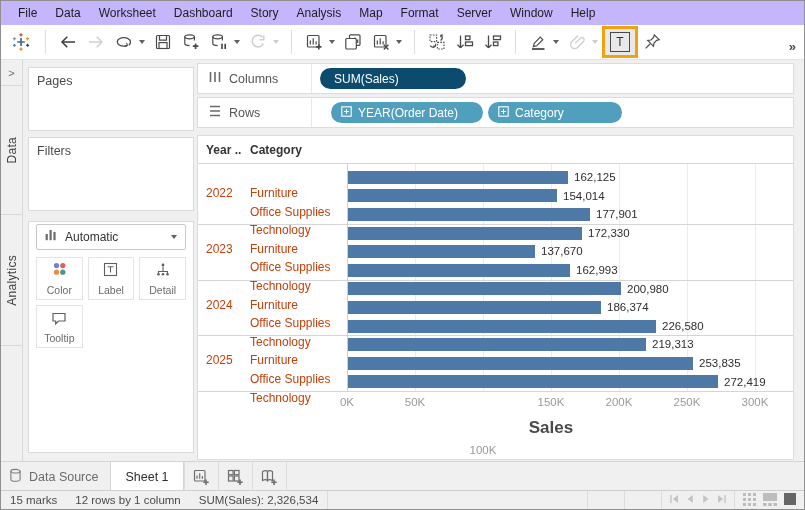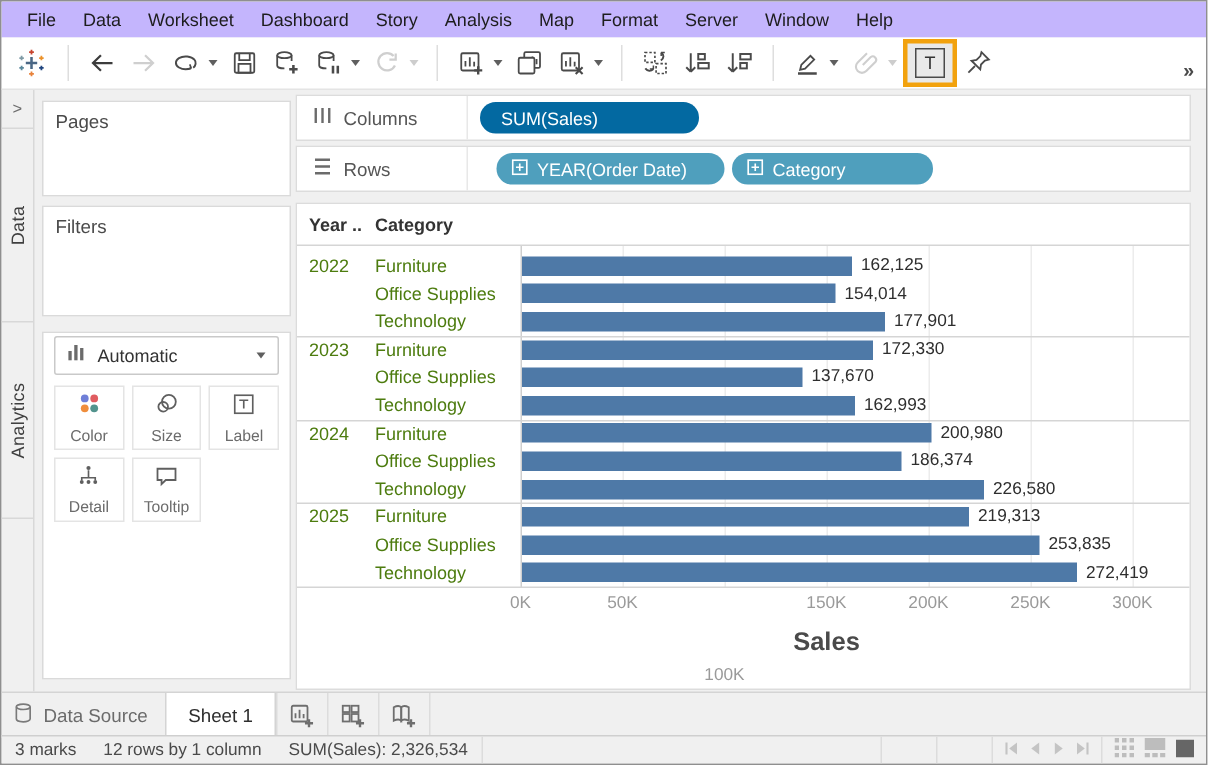--- a/index.html
+++ b/index.html
@@ -40,31 +40,31 @@
   .mark-btn{height:41px;background:#fff;border:1px solid #e4e4e4;display:flex;flex-direction:column;align-items:center;justify-content:center;gap:2px;}
   .mark-btn .mb-label{font-size:10.5px;color:#6b6b6b;}
 
   
   .shelf{position:absolute;left:196px;width:597px;height:31px;background:#fff;border:1px solid #dcdcdc;box-sizing:border-box;display:flex;align-items:center;}
   #shelf-columns{top:62px;}
   #shelf-rows{top:96px;gap:11px;}
   .shelf-label{width:114px;height:100%;display:flex;align-items:center;gap:7px;padding-left:10px;box-sizing:border-box;border-right:1px solid #e8e8e8;font-size:12.5px;color:#555;}
   .pills{display:flex;gap:5px;padding-left:8px;}
   .pill{height:21px;border-radius:11px;color:#fff;font-size:12px;display:flex;align-items:center;box-sizing:border-box;}
-  .pill.green{width:146px;background:#0369a1;padding-left:14px;}
+  .pill.green{width:146px;background:#0c4a6e;padding-left:14px;}
   .pill.blue{background:#4f9fbd;padding-left:10px;gap:6px;}
   .pill.p-year{width:152px;}
   .pill.p-cat{width:134px;}
 
   
   #chart-card{position:absolute;left:196px;top:134px;width:597px;height:325px;background:#fff;border:1px solid #dcdcdc;box-sizing:border-box;}
   #chart-body{position:relative;width:100%;height:100%;}
   .ch-header{position:absolute;top:7px;font-size:12px;font-weight:bold;color:#333;}
   .ch-hline{position:absolute;left:0;right:0;height:1px;background:#d5d5d5;}
-  .row-year-label,.row-cat-label{position:absolute;height:18.6px;line-height:18.6px;font-size:12px;color:#4d7c0f;white-space:nowrap;}
+  .row-year-label,.row-cat-label{position:absolute;height:18.6px;line-height:18.6px;font-size:12px;color:#c2410c;white-space:nowrap;margin-top:16px;}
   .gridline{position:absolute;top:28px;height:228px;width:1px;background:#ececec;}
   .axisline{position:absolute;top:28px;height:228px;width:1px;background:#cfcfcf;}
   .bar{position:absolute;height:13px;}
   .bar-value{position:absolute;height:18.6px;line-height:18.6px;font-size:11.5px;color:#2e2e2e;white-space:nowrap;}
   .tick-label{position:absolute;top:260px;width:44px;text-align:center;font-size:11.5px;color:#9a9a9a;}
   #axis-title{position:absolute;top:282px;width:60px;text-align:center;font-size:17px;font-weight:bold;color:#4a4a4a;}
 
   
   #tabsbar{position:absolute;left:0;top:460px;width:100%;height:31px;background:#f0f0f0;border-top:1px solid #d4d4d4;display:flex;align-items:stretch;box-sizing:border-box;}
   #tab-datasource{display:flex;align-items:center;gap:7px;padding:0 12px 0 8px;font-size:12.5px;color:#6b6b6b;}
@@ -260,27 +260,20 @@
     </div>
     <div class="marks-grid">
       <div class="mark-btn">
         <span><svg width="19" height="17" viewBox="0 0 19 17">
               <circle cx="6.5" cy="4.6" r="2.6" fill="#6f7fd8"></circle>
               <circle cx="12.8" cy="4.6" r="2.6" fill="#e05c60"></circle>
               <circle cx="6.5" cy="11.2" r="2.6" fill="#ef8d3c"></circle>
               <circle cx="12.8" cy="11.2" r="2.6" fill="#52938d"></circle>
             </svg></span>
         <span class="mb-label">Color</span>
-      </div>
-      <div class="mark-btn">
-        <span><svg width="18" height="17" viewBox="0 0 18 17" fill="none" stroke="#5f5f5f" stroke-width="1.2">
-              <circle cx="6.8" cy="10.2" r="3.2"></circle>
-              <circle cx="10.6" cy="6.8" r="4.6"></circle>
-            </svg></span>
-        <span class="mb-label">Size</span>
       </div>
       <div class="mark-btn">
         <span><svg width="17" height="17" viewBox="0 0 17 17" fill="none" stroke="#5f5f5f" stroke-width="1.1">
               <rect x="2.5" y="2.5" width="12" height="12"></rect>
               <path d="M5.5 5.8 h6 M8.5 5.8 v5.6"></path>
             </svg></span>
         <span class="mb-label">Label</span>
       </div>
       <div class="mark-btn">
         <span><svg width="18" height="16" viewBox="0 0 18 16">
@@ -435,21 +428,21 @@
     <div class="tab-new">
       <svg width="19" height="19" viewBox="0 0 19 19" fill="none" stroke="#6e6e6e" stroke-width="1.2">
           <path d="M2.5 3.5 c2-1 4-1 5 0 v9 c-1-1-3-1-5 0 z"></path>
           <path d="M12.5 3.5 c-2-1-4-1-5 0 v9 c1-1 3-1 5 0 z"></path>
           <path d="M14 11.5 v5.4 M11.3 14.2 h5.4" stroke-width="1.6"></path>
         </svg>
     </div>
   </div>
 
   <div id="statusbar">
-    <span class="sb-cell">3 marks</span>
+    <span class="sb-cell">15 marks</span>
     <span class="sb-cell">12 rows by 1 column</span>
     <span class="sb-cell">SUM(Sales): 2,326,534</span>
     <span class="sb-div"></span>
     <span class="sb-flex"></span>
     <span class="sb-div"></span>
     <span class="sb-cell" style="width:18px;"></span>
     <span class="sb-div"></span>
     <span class="sb-cell" style="width:18px;"></span>
     <span class="sb-div"></span>
     <div class="sb-nav">

